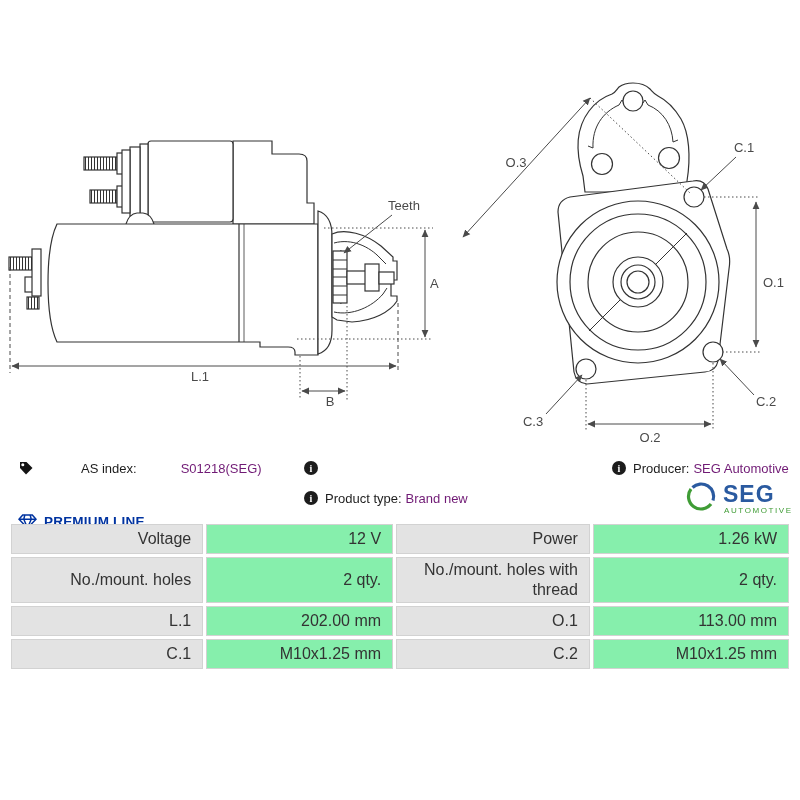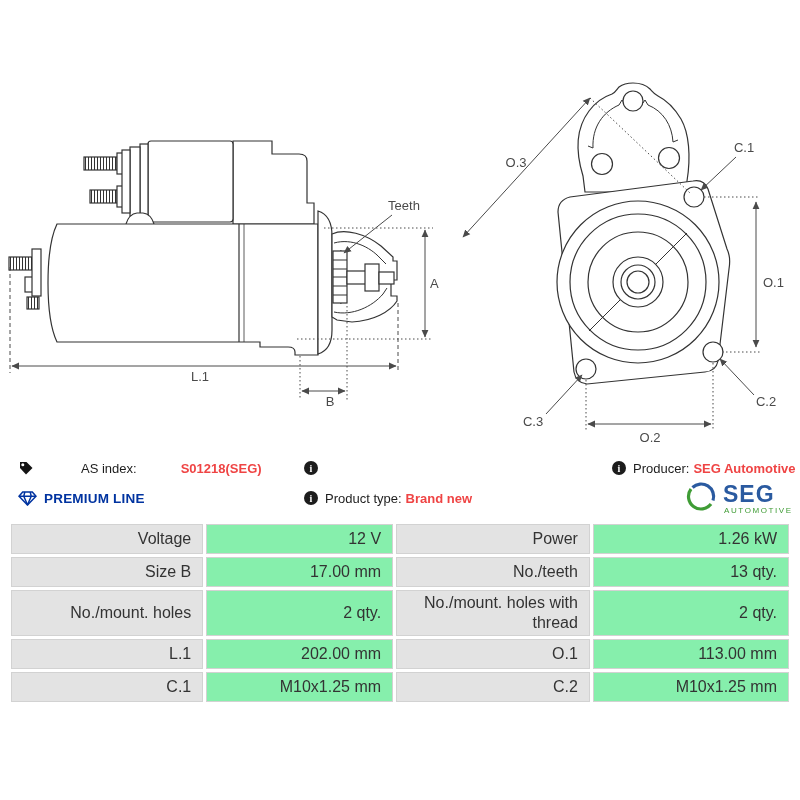--- a/index.html
+++ b/index.html
@@ -4,21 +4,21 @@
 <style>
   html,body{margin:0;padding:0;background:#ffffff;}
   .page{position:relative;width:800px;height:800px;background:#fff;
         font-family:"Liberation Sans",sans-serif;color:#222;overflow:hidden;}
   .drawing{position:absolute;left:0;top:0;width:800px;height:450px;}
   svg text{font-family:"Liberation Sans",sans-serif;}
   .dim-label{font-size:13px;fill:#4a4a4a;}
   
   .info-row{position:absolute;height:18px;display:flex;align-items:center;font-size:13px;color:#1d1d1d;white-space:nowrap;}
   .info-row .lbl{margin-right:4px;}
-  .info-row b{font-weight:bold;color:#ef4444;}
+  .info-row b{font-weight:normal;color:#701a75;}
   .icon{display:inline-flex;align-items:center;justify-content:center;margin-right:7px;flex:0 0 auto;}
   .info-icon{width:14px;height:14px;border-radius:50%;background:#1c1c1c;color:#fff;
              font-size:10px;font-weight:bold;font-family:"Liberation Serif",serif;
              display:inline-flex;align-items:center;justify-content:center;margin-right:7px;}
   .premium{color:#0033a0;font-weight:bold;font-size:13.5px;letter-spacing:.2px;}
   .seg-logo{position:absolute;left:683px;top:476px;}
   
   .spec-table{position:absolute;left:8px;top:521px;width:784px;border-collapse:separate;border-spacing:3px;table-layout:fixed;}
   .spec-table td{border:1px solid #d2d2d2;font-size:16px;color:#333;text-align:right;
                  padding:2px 11px 2px 4px;height:24px;vertical-align:middle;line-height:1.25;}
@@ -160,21 +160,21 @@
   <div class="info-row" style="left:304px;top:459px;">
     <span class="info-icon">i</span>
   </div>
 
   <div class="info-row" style="left:612px;top:459px;">
     <span class="info-icon">i</span>
     <span class="lbl">Producer:</span>
     <b>SEG Automotive</b>
   </div>
 
-  <div class="info-row" style="left:18px;top:489px;">
+  <div class="info-row" style="left:18px;top:512px;">
     <span class="icon">
       <svg width="19" height="15" viewBox="0 0 19 15" fill="none" stroke="#0033a0" stroke-width="1.5">
         <path d="M1,5.2 L4.7,1 H14.3 L18,5.2 L9.5,14 Z"></path>
           <path d="M1,5.2 H18 M6.8,1 L5.8,5.2 L9.5,14 M12.2,1 L13.2,5.2 L9.5,14"></path>
       </svg>
     </span>
     <span class="premium">PREMIUM LINE</span>
   </div>
 
   <div class="info-row" style="left:304px;top:489px;">
@@ -199,26 +199,20 @@
         <col style="width:25.2%">
         <col style="width:25.5%">
       </colgroup>
     <tbody>
         <tr>
       <td class="k">Voltage</td>
       <td class="v">12 V</td>
       <td class="k">Power</td>
       <td class="v">1.26 kW</td>
     </tr>
-    <tr>
-      <td class="k">Size B</td>
-      <td class="v">17.00 mm</td>
-      <td class="k">No./teeth</td>
-      <td class="v">13 qty.</td>
-    </tr>
     <tr class="tall">
       <td class="k">No./mount. holes</td>
       <td class="v">2 qty.</td>
       <td class="k">No./mount. holes with thread</td>
       <td class="v">2 qty.</td>
     </tr>
     <tr>
       <td class="k">L.1</td>
       <td class="v">202.00 mm</td>
       <td class="k">O.1</td>

